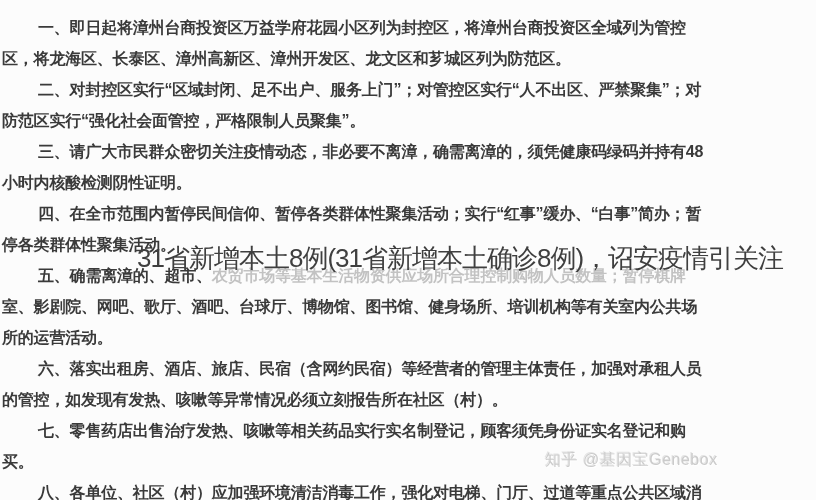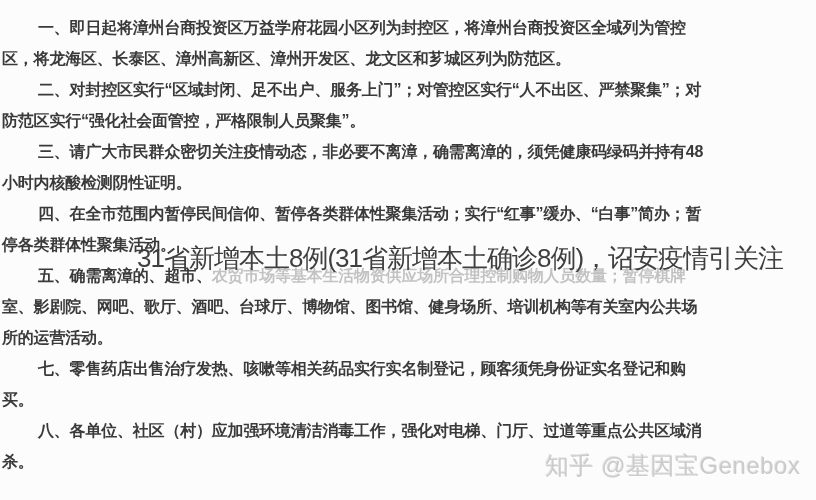--- a/index.html
+++ b/index.html
@@ -55,37 +55,38 @@
     letter-spacing: -1px;
     color: #3f3f3f;
     white-space: nowrap;
     margin-top: 10px;
   }
   
   .watermark {
     position: absolute;
     left: 545px;
     top: 450px;
-    font-size: 24px;
+    font-size: 16px;
     font-weight: 400;
     letter-spacing: 0.5px;
     color: #cbcbcb;
     white-space: nowrap;
     text-shadow: -1px -1px 0 rgba(120,120,120,0.18), 1px 1px 1px #ffffff;
   }
 </style>
 </head>
 <body>
 
 <div class="doc">
   <p>一、即日起将漳州台商投资区万益学府花园小区列为封控区，将漳州台商投资区全域列为管控区，将龙海区、长泰区、漳州高新区、漳州开发区、龙文区和芗城区列为防范区。</p>
   <p>二、对封控区实行“区域封闭、足不出户、服务上门”；对管控区实行“人不出区、严禁聚集”；对防范区实行“强化社会面管控，严格限制人员聚集”。</p>
   <p>三、请广大市民群众密切关注疫情动态，非必要不离漳，确需离漳的，须凭健康码绿码并持有48小时内核酸检测阴性证明。</p>
   <p>四、在全市范围内暂停民间信仰、暂停各类群体性聚集活动；实行“红事”缓办、“白事”简办；暂停各类群体性聚集活动。</p>
   <p>五、确需离漳的、超市、农贸市场等基本生活物资供应场所合理控制购物人员数量；暂停棋牌室、影剧院、网吧、歌厅、酒吧、台球厅、博物馆、图书馆、健身场所、培训机构等有关室内公共场所的运营活动。</p>
+  <p>六、落实出租房、酒店、旅店、民宿（含网约民宿）等经营者的管理主体责任，加强对承租人员的管控，如发现有发热、咳嗽等异常情况必须立刻报告所在社区（村）。</p>
   <p>七、零售药店出售治疗发热、咳嗽等相关药品实行实名制登记，顾客须凭身份证实名登记和购买。</p>
   <p>八、各单位、社区（村）应加强环境清洁消毒工作，强化对电梯、门厅、过道等重点公共区域消杀。</p>
 </div>
 
 <div class="fade-band"></div>
 
 <div class="headline">31省新增本土8例(31省新增本土确诊8例)，诏安疫情引关注</div>
 
 <div class="watermark">知乎 @基因宝Genebox</div>
 

